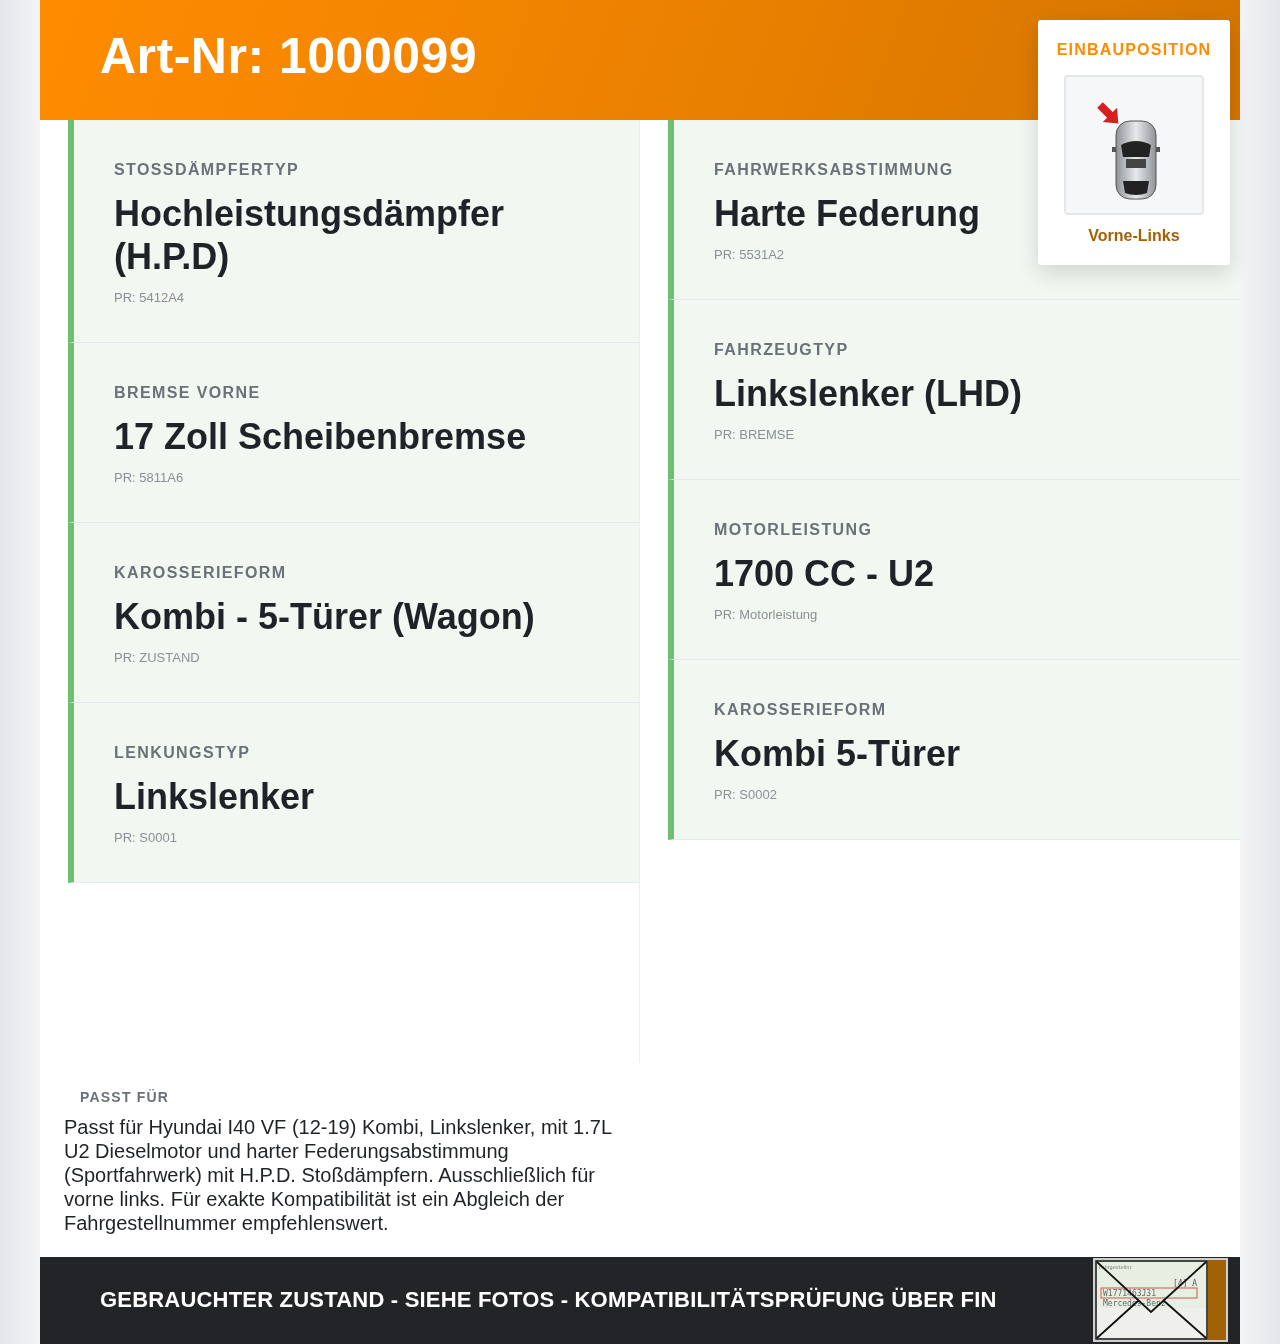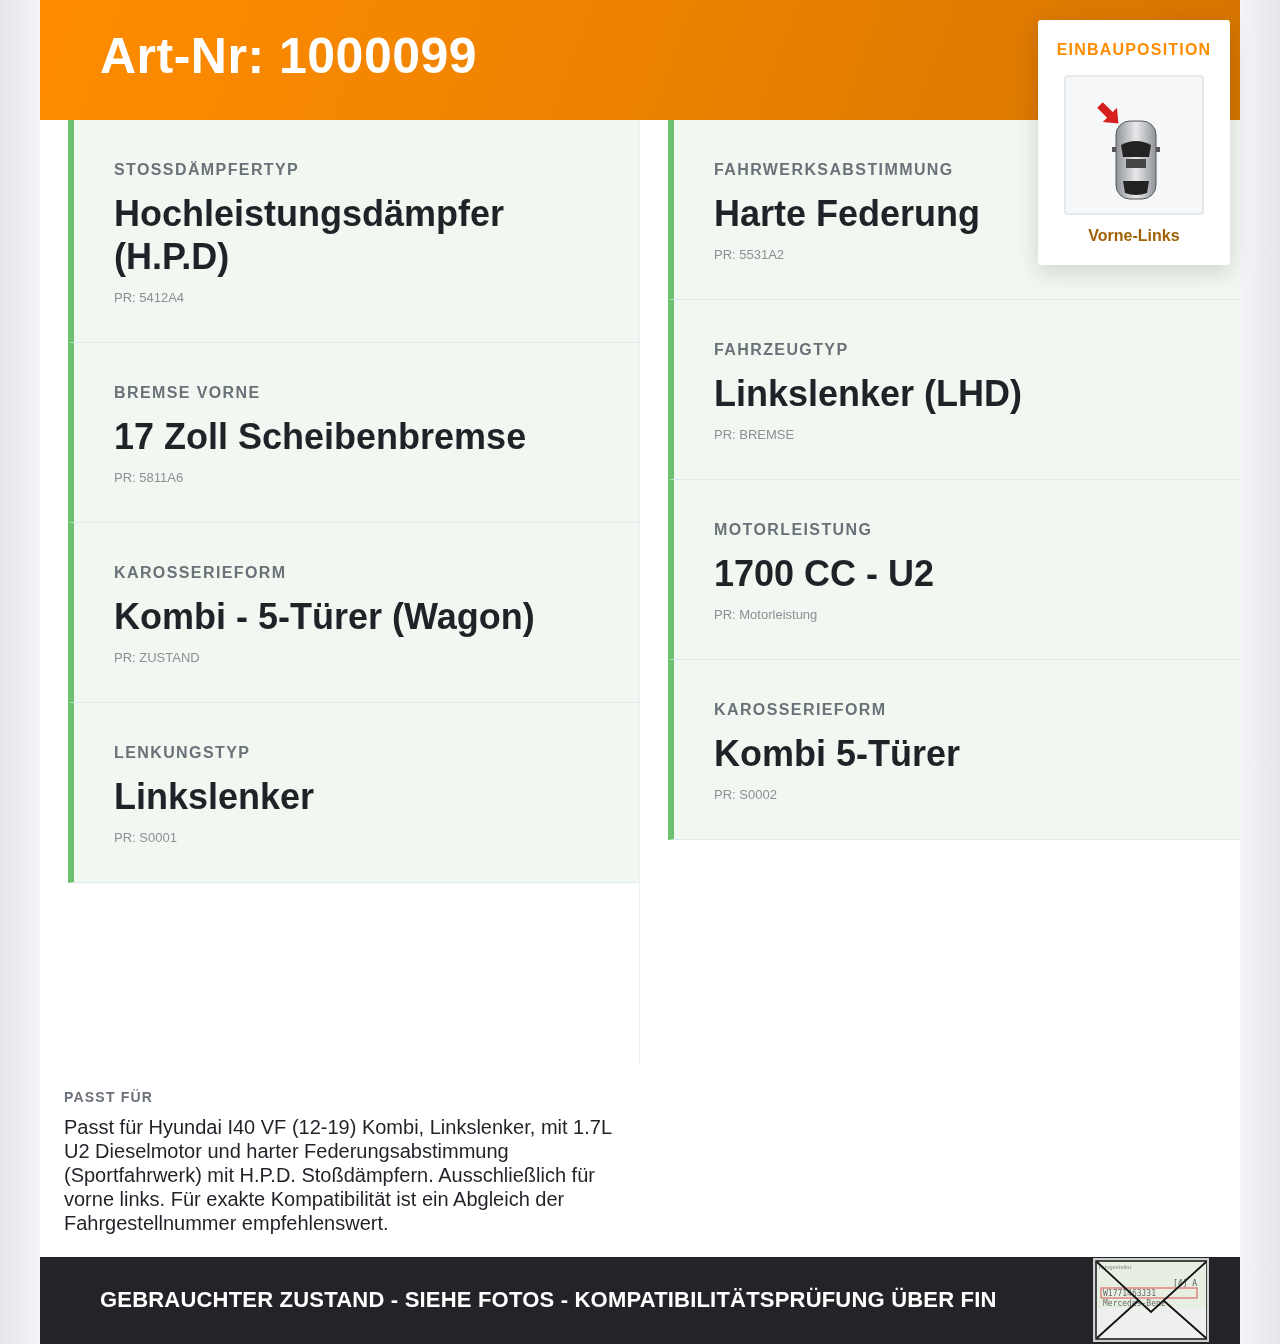--- a/index.html
+++ b/index.html
@@ -54,36 +54,37 @@
       position: absolute; left: 599px; top: 120px; width: 1px; height: 1137px;
       background: #eceff2;
     }
     .fit {
       position: absolute; left: 0; top: 1063px; width: 600px; height: 194px;
       background: #ffffff; padding: 26px 24px 0 24px;
     }
     .fit-label {
       font-size: 14px; font-weight: 700; color: #6b7178; letter-spacing: 1.2px;
       line-height: 16px;
+      margin-left: 16px;
     }
     .fit-text {
       margin-top: 10px;
       font-size: 20px; color: #1f2328; line-height: 24px; font-weight: 400;
     }
     .footer {
       position: absolute; left: 0; top: 1257px; width: 1200px; height: 87px;
       background: #222428;
     }
     .footer-text {
       position: absolute; left: 60px; top: 30px;
       color: #ffffff; font-weight: 700; font-size: 22px; line-height: 26px;
       letter-spacing: 0.2px;
     }
     .footer-thumb {
-      position: absolute; left: 1053px; top: 1px; width: 116px; height: 84px;
+      position: absolute; left: 1053px; top: 1px; width: 135px; height: 84px;
       background: #a16207; border: 2px solid #cfcfcf; overflow: hidden;
     }
     .position-card {
       position: absolute; left: 998px; top: 20px; width: 192px; height: 245px;
       background: #ffffff; border-radius: 3px;
       box-shadow: 0 8px 22px rgba(0,0,0,0.14);
     }
     .position-title {
       position: absolute; left: 0; top: 20px; width: 192px; text-align: center;
       color: #ff8c00; font-weight: 700; font-size: 16px; letter-spacing: 1.2px;

